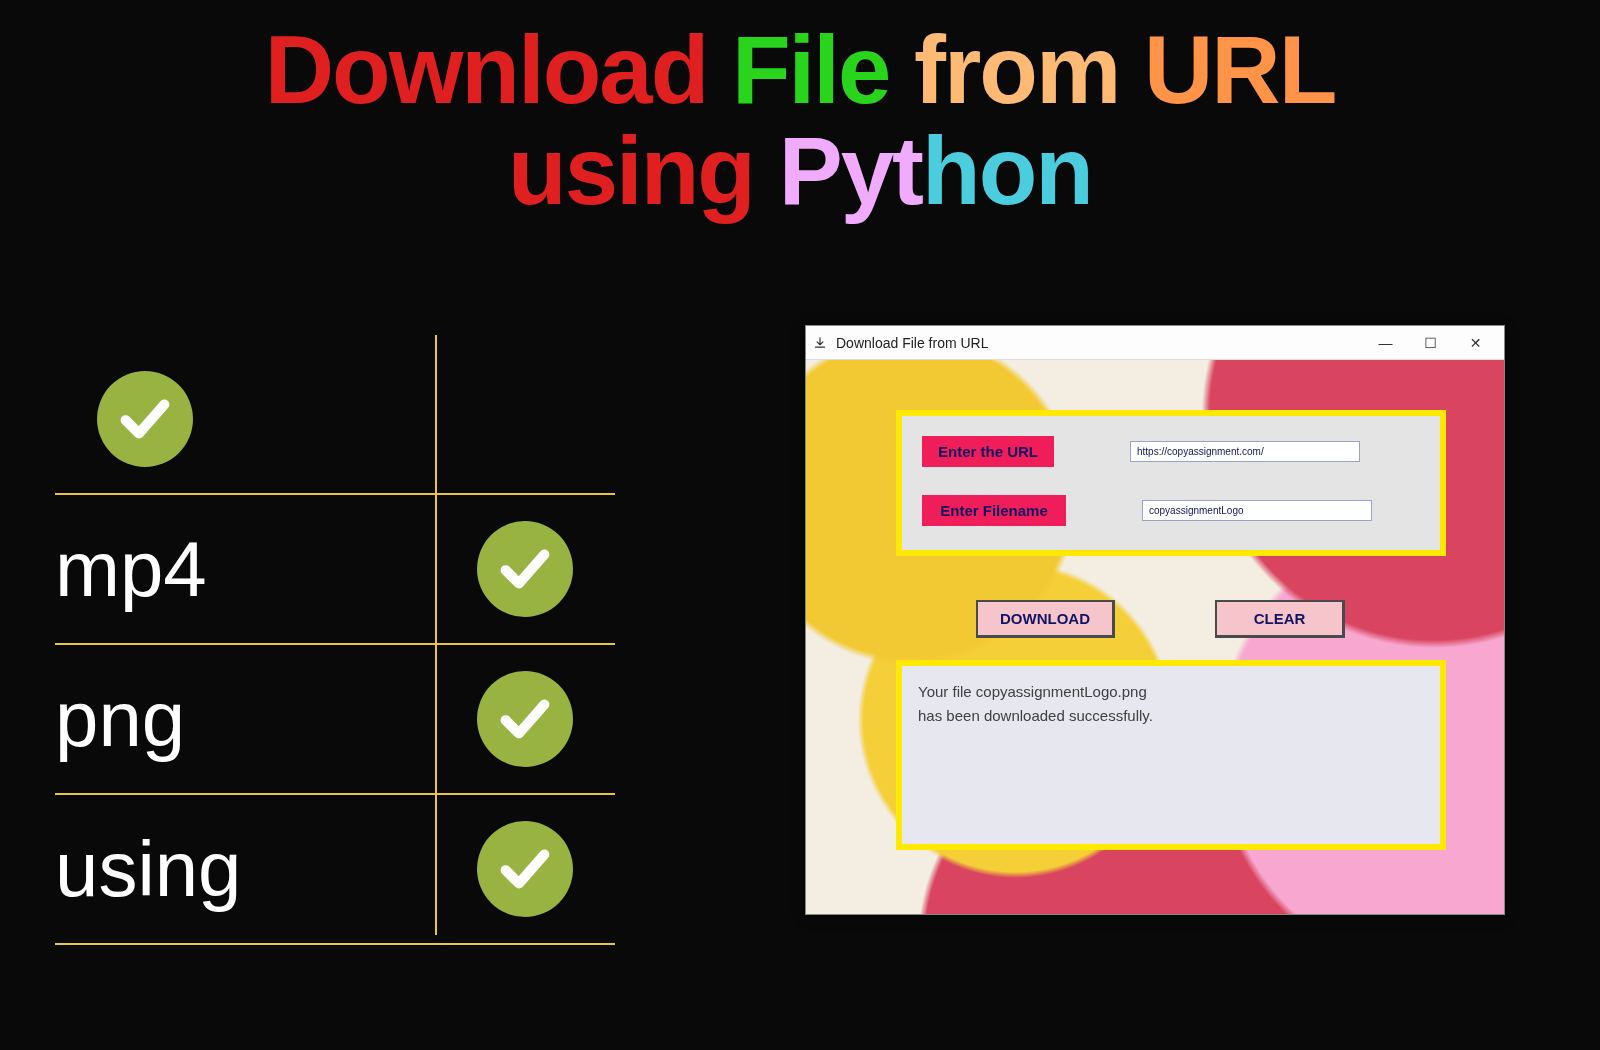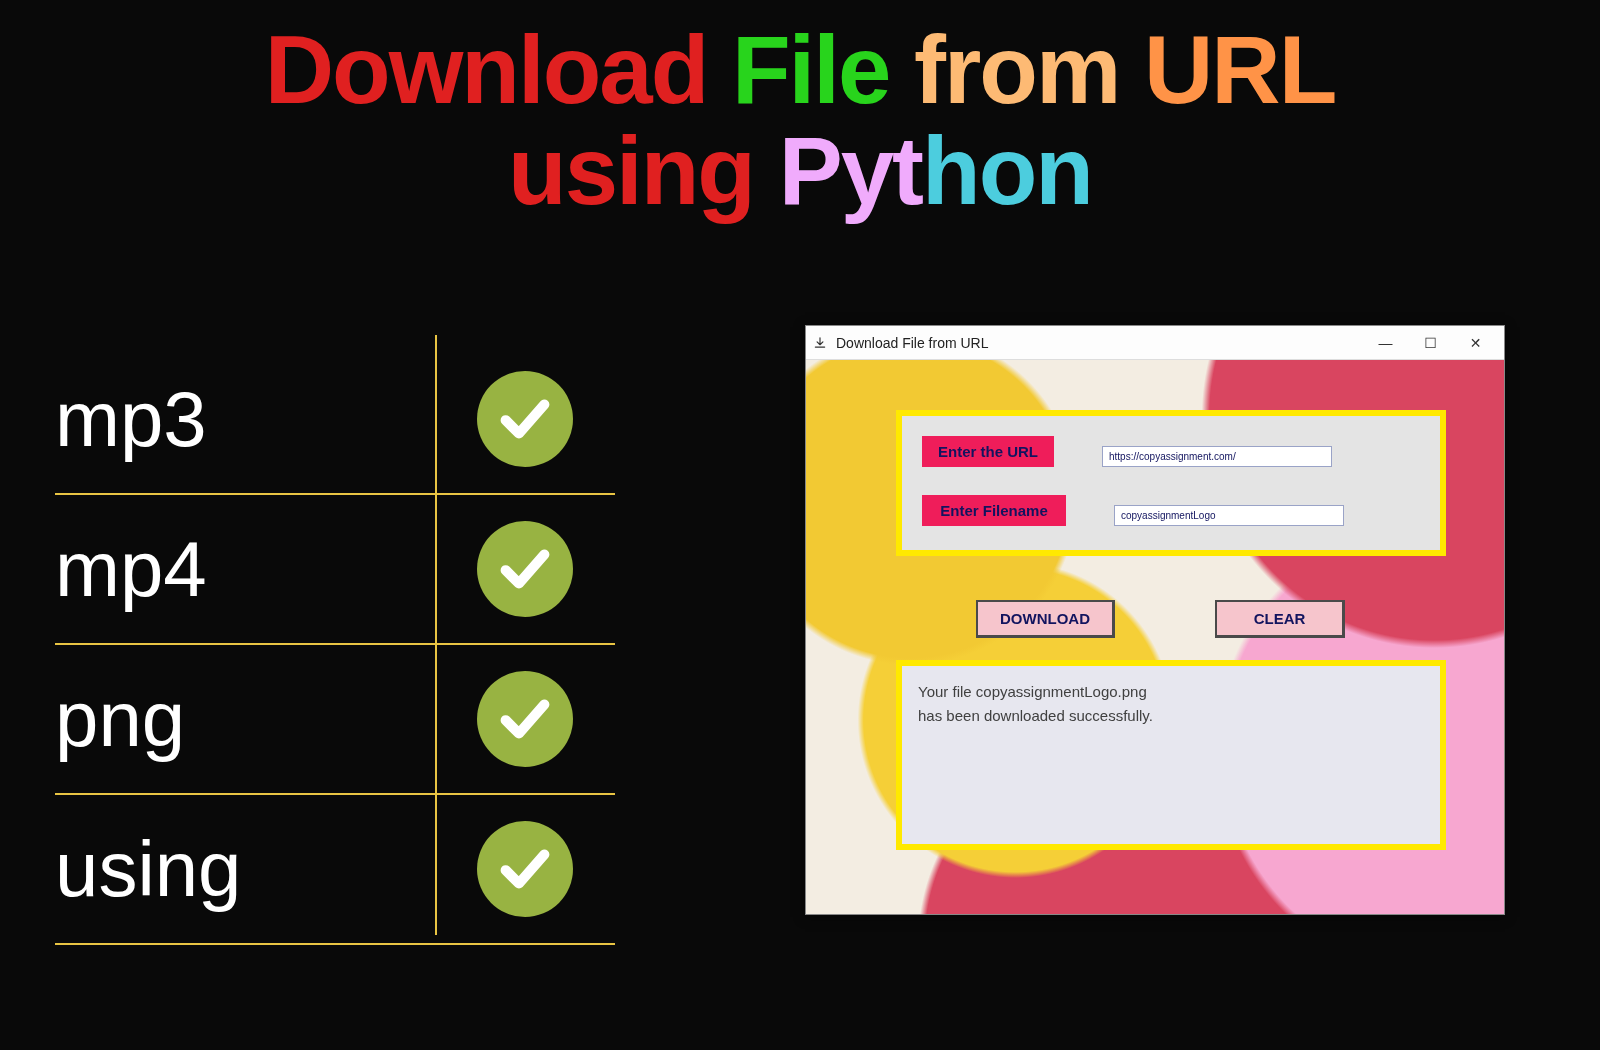--- a/index.html
+++ b/index.html
@@ -128,22 +128,22 @@
     width: 550px;
     background: #e4e4e4;
     border: 6px solid #ffe900;
     padding: 20px 20px 24px 20px;
     display: flex;
     flex-direction: column;
     gap: 28px;
   }
   .field-row {
     display: flex;
-    align-items: flex-end;
-    gap: 48px;
+    align-items: center;
+    gap: 76px;
   }
   .field-label {
     background: #ef1d5a;
     color: #12145f;
     font-family: "Comic Sans MS", cursive, sans-serif;
     font-weight: bold;
     font-size: 15px;
     padding: 7px 12px;
     min-width: 132px;
     text-align: center;
@@ -207,21 +207,20 @@
   <br>
   <span class="t-red">using</span>
   <span class="t-white"> </span>
   <span class="t-yellow">Pyt</span><span class="t-cyan">hon</span>
 </div>
 
 <div class="format-table">
   <div class="col-sep"></div>
 
   <div class="format-row">
-    <div class="format-label">mp3</div>
     <div class="format-check">
       <div class="check-circle">
         <svg viewBox="0 0 24 24">
             <path d="M4 12.5 L9.5 18 L20 6" stroke="#fff" stroke-width="4.2" fill="none" stroke-linecap="round" stroke-linejoin="round"></path>
           </svg>
       </div>
     </div>
   </div>
   <div class="hr"></div>
 

